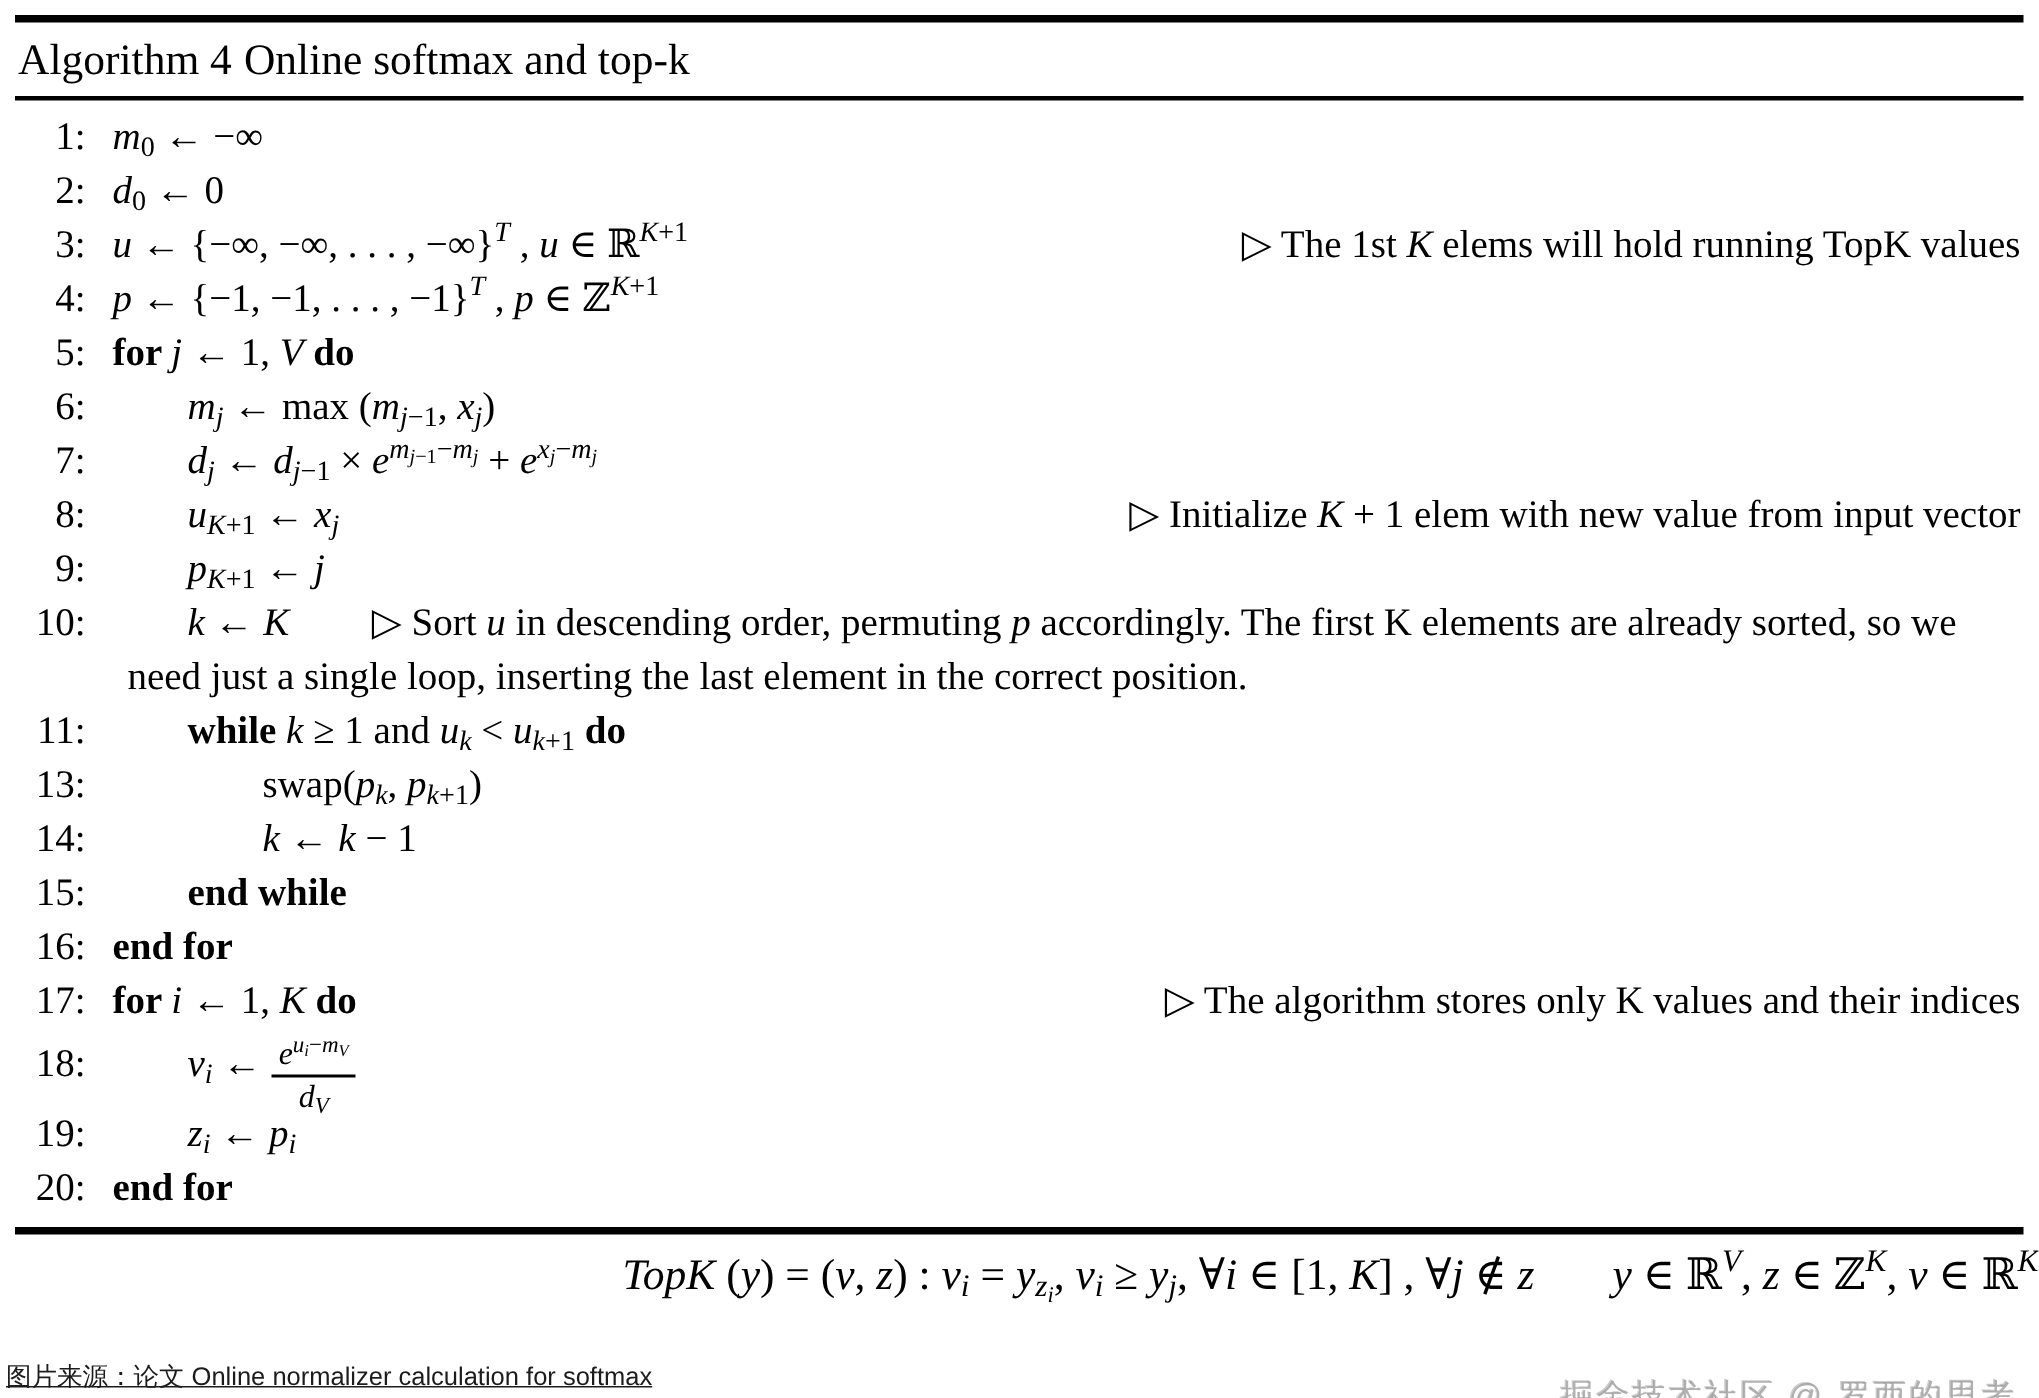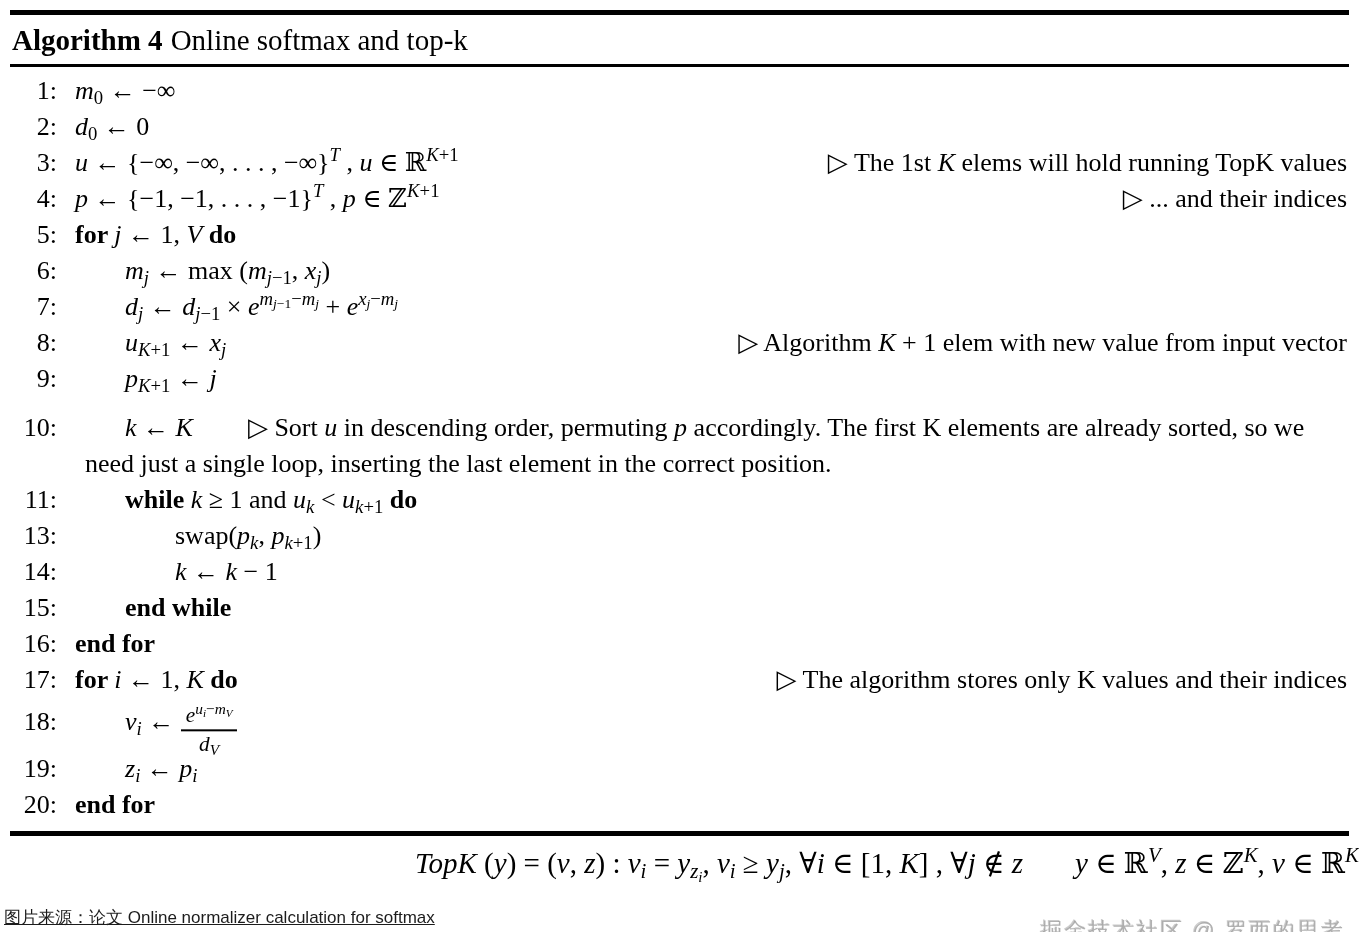--- a/index.html
+++ b/index.html
@@ -8,26 +8,26 @@
     background:#ffffff;color:#000;
     font-family:"Liberation Serif","DejaVu Serif","DejaVu Sans",serif;
   }
   .rule{background:#000;margin:0 10px;}
   .rule.top{height:5px;margin-top:10px;}
   .rule.mid{height:3px;}
   .rule.bot{height:5px;}
   .algo-title{
     font-size:29px;line-height:40px;margin:5px 0 4px 12px;
   }
-  .algo-title .t-label{font-weight:bold;}
+  .algo-title .t-label{font-weight:normal;}
   .algo-title .t-name{margin-left:8px;}
   .algo-body{padding:6px 12px 8px 10px;font-size:26px;line-height:36px;}
   .line{display:flex;align-items:baseline;}
   .line .code,.line .comment{white-space:pre;}
-  .line.wrapline{display:block;padding-left:75px;text-indent:-75px;margin-top:13px;}
+  .line.wrapline{display:block;padding-left:75px;text-indent:-75px;}
   .line.wrapline .code,.line.wrapline .comment{white-space:normal;}
   .lnum{display:inline-block;width:47px;text-align:right;margin-right:18px;flex:0 0 47px;}
   .ind{display:inline-block;height:1px;}
   .comment.right{margin-left:auto;text-align:right;}
   .rm{font-style:normal;}
   .it{font-style:italic;}
   .bf{font-weight:bold;font-style:normal;}
   sub.sb{font-size:0.72em;line-height:0;vertical-align:-0.25em;}
   sup.sp{font-size:0.72em;line-height:0;vertical-align:0.55em;}
   .frac{display:inline-flex;flex-direction:column;text-align:center;
@@ -69,41 +69,40 @@
       <span class="code"><span class="it">d</span><sub class="sb"><span class="rm">0</span></sub><span class="rm"> ← 0</span></span>
     </div>
     <div class="line">
       <span class="lnum">3:</span>
       <span class="code"><span class="it">u</span><span class="rm"> ← {−∞, −∞, . . . , −∞}</span><sup class="sp"><span class="it">T</span></sup><span class="rm"> , </span><span class="it">u</span><span class="rm"> ∈ ℝ</span><sup class="sp"><span class="it">K</span><span class="rm">+1</span></sup></span>
       <span class="comment right"><span class="rm">▷ The 1st </span><span class="it">K</span><span class="rm"> elems will hold running TopK values</span></span>
     </div>
     <div class="line">
       <span class="lnum">4:</span>
       <span class="code"><span class="it">p</span><span class="rm"> ← {−1, −1, . . . , −1}</span><sup class="sp"><span class="it">T</span></sup><span class="rm"> , </span><span class="it">p</span><span class="rm"> ∈ ℤ</span><sup class="sp"><span class="it">K</span><span class="rm">+1</span></sup></span>
-      <span class="comment right"><span class="rm">▷ ... and their indices</span></span>
     </div>
     <div class="line">
       <span class="lnum">5:</span>
       <span class="code"><span class="bf">for </span><span class="it">j</span><span class="rm"> ← 1, </span><span class="it">V</span><span class="bf"> do</span></span>
     </div>
     <div class="line">
       <span class="lnum">6:</span>
       <span class="ind" style="width: 50px;"></span>
       <span class="code"><span class="it">m</span><sub class="sb"><span class="it">j</span></sub><span class="rm"> ← max (</span><span class="it">m</span><sub class="sb"><span class="it">j</span><span class="rm">−1</span></sub><span class="rm">, </span><span class="it">x</span><sub class="sb"><span class="it">j</span></sub><span class="rm">)</span></span>
     </div>
     <div class="line">
       <span class="lnum">7:</span>
       <span class="ind" style="width: 50px;"></span>
       <span class="code"><span class="it">d</span><sub class="sb"><span class="it">j</span></sub><span class="rm"> ← </span><span class="it">d</span><sub class="sb"><span class="it">j</span><span class="rm">−1</span></sub><span class="rm"> × </span><span class="it">e</span><sup class="sp"><span class="it">m</span><sub class="sb"><span class="it">j</span><span class="rm">−1</span></sub><span class="rm">−</span><span class="it">m</span><sub class="sb"><span class="it">j</span></sub></sup><span class="rm"> + </span><span class="it">e</span><sup class="sp"><span class="it">x</span><sub class="sb"><span class="it">j</span></sub><span class="rm">−</span><span class="it">m</span><sub class="sb"><span class="it">j</span></sub></sup></span>
     </div>
     <div class="line">
       <span class="lnum">8:</span>
       <span class="ind" style="width: 50px;"></span>
       <span class="code"><span class="it">u</span><sub class="sb"><span class="it">K</span><span class="rm">+1</span></sub><span class="rm"> ← </span><span class="it">x</span><sub class="sb"><span class="it">j</span></sub></span>
-      <span class="comment right"><span class="rm">▷ Algorithm </span><span class="it">K</span><span class="rm"> + 1 elem with new value from input vector</span></span>
+      <span class="comment right"><span class="rm">▷ Initialize </span><span class="it">K</span><span class="rm"> + 1 elem with new value from input vector</span></span>
     </div>
     <div class="line">
       <span class="lnum">9:</span>
       <span class="ind" style="width: 50px;"></span>
       <span class="code"><span class="it">p</span><sub class="sb"><span class="it">K</span><span class="rm">+1</span></sub><span class="rm"> ← </span><span class="it">j</span></span>
     </div>
     <div class="line wrapline"><span class="lnum">10:</span><span class="ind" style="width: 50px;"></span><span class="code"><span class="it">k</span><span class="rm"> ← </span><span class="it">K</span></span><span class="comment"><span style="display: inline-block; width: 55px;"></span><span class="rm">▷ Sort </span><span class="it">u</span><span class="rm"> in descending order, permuting </span><span class="it">p</span><span class="rm"> accordingly. The first K elements are already sorted, so we need just a single loop, inserting the last element in the correct position.</span></span></div>
     <div class="line">
       <span class="lnum">11:</span>
       <span class="ind" style="width: 50px;"></span>

